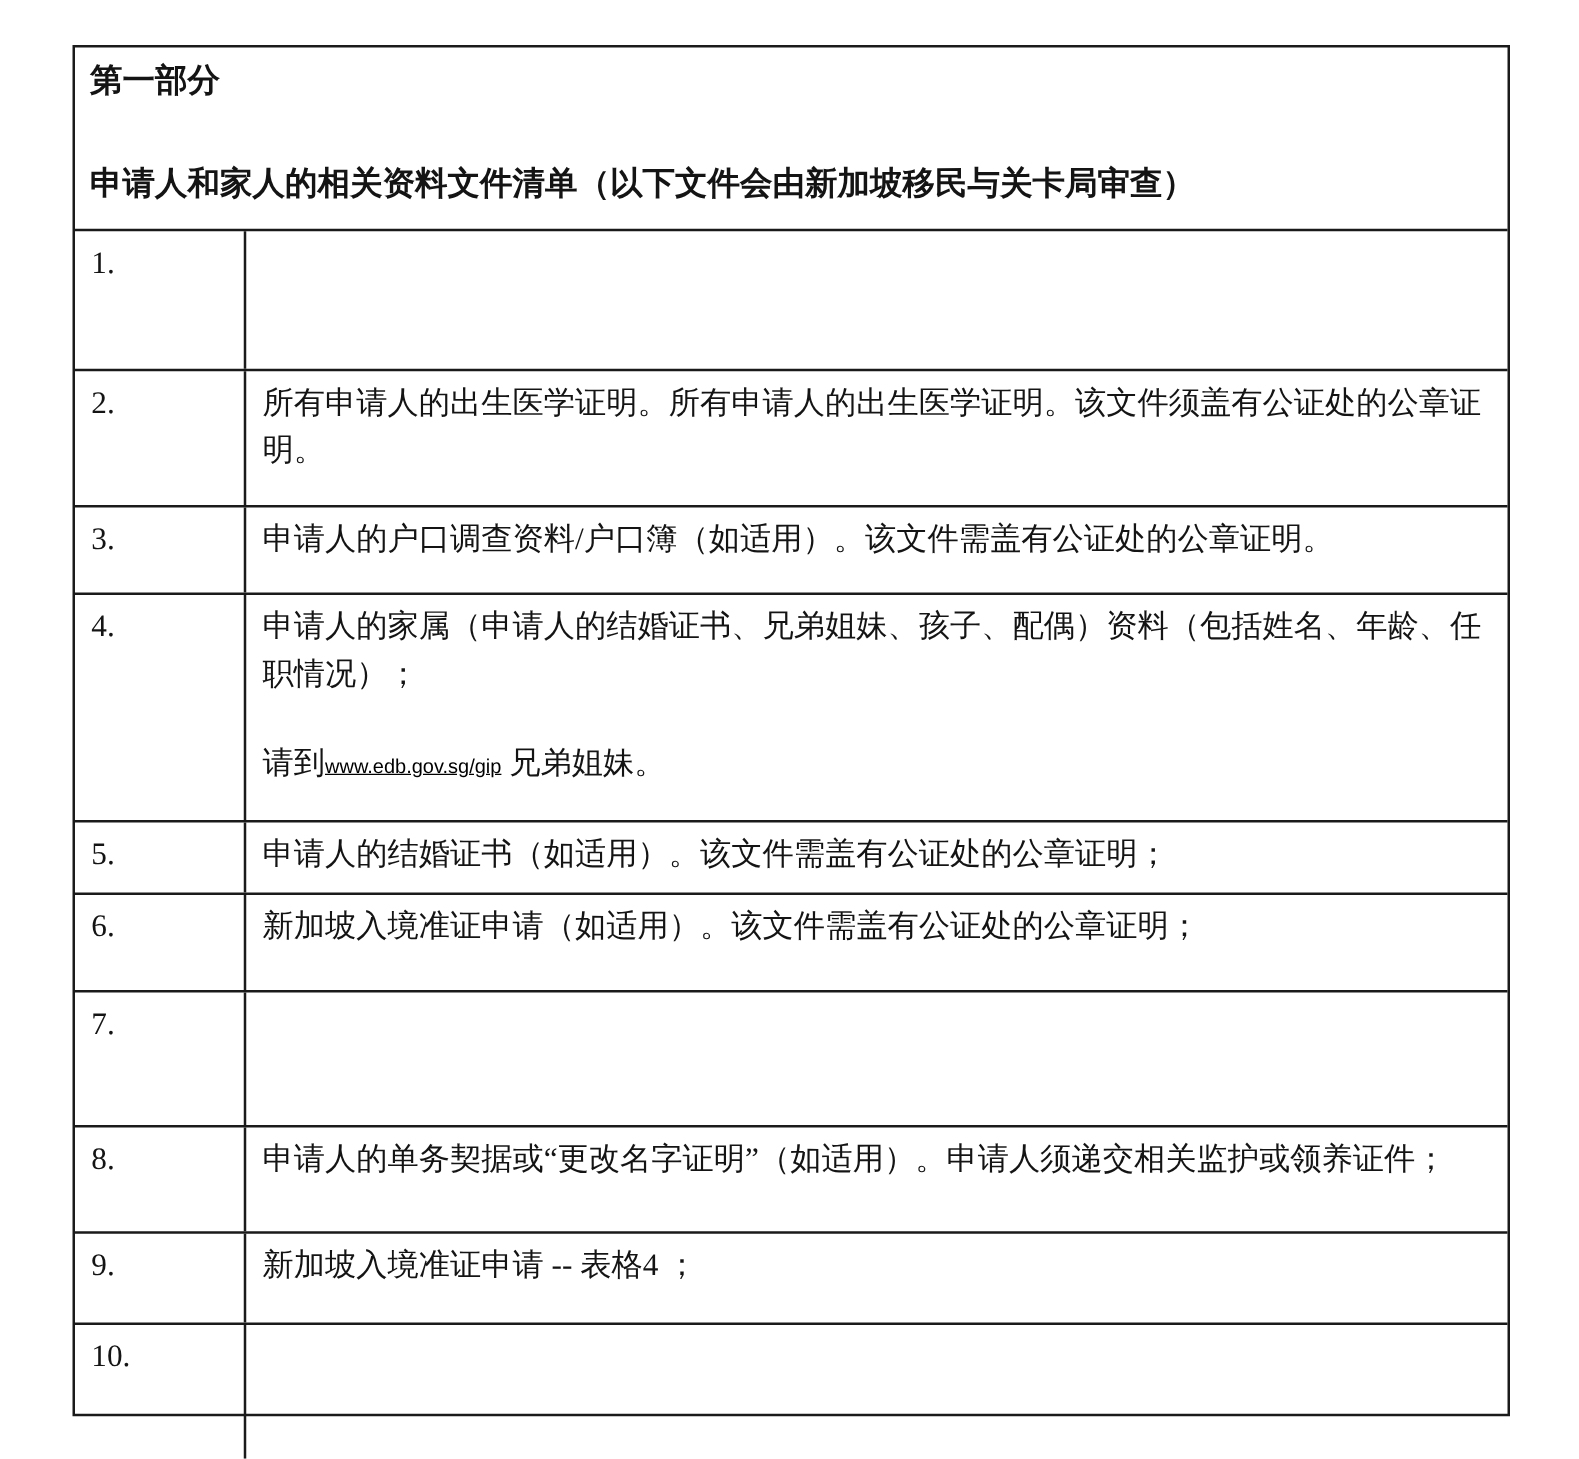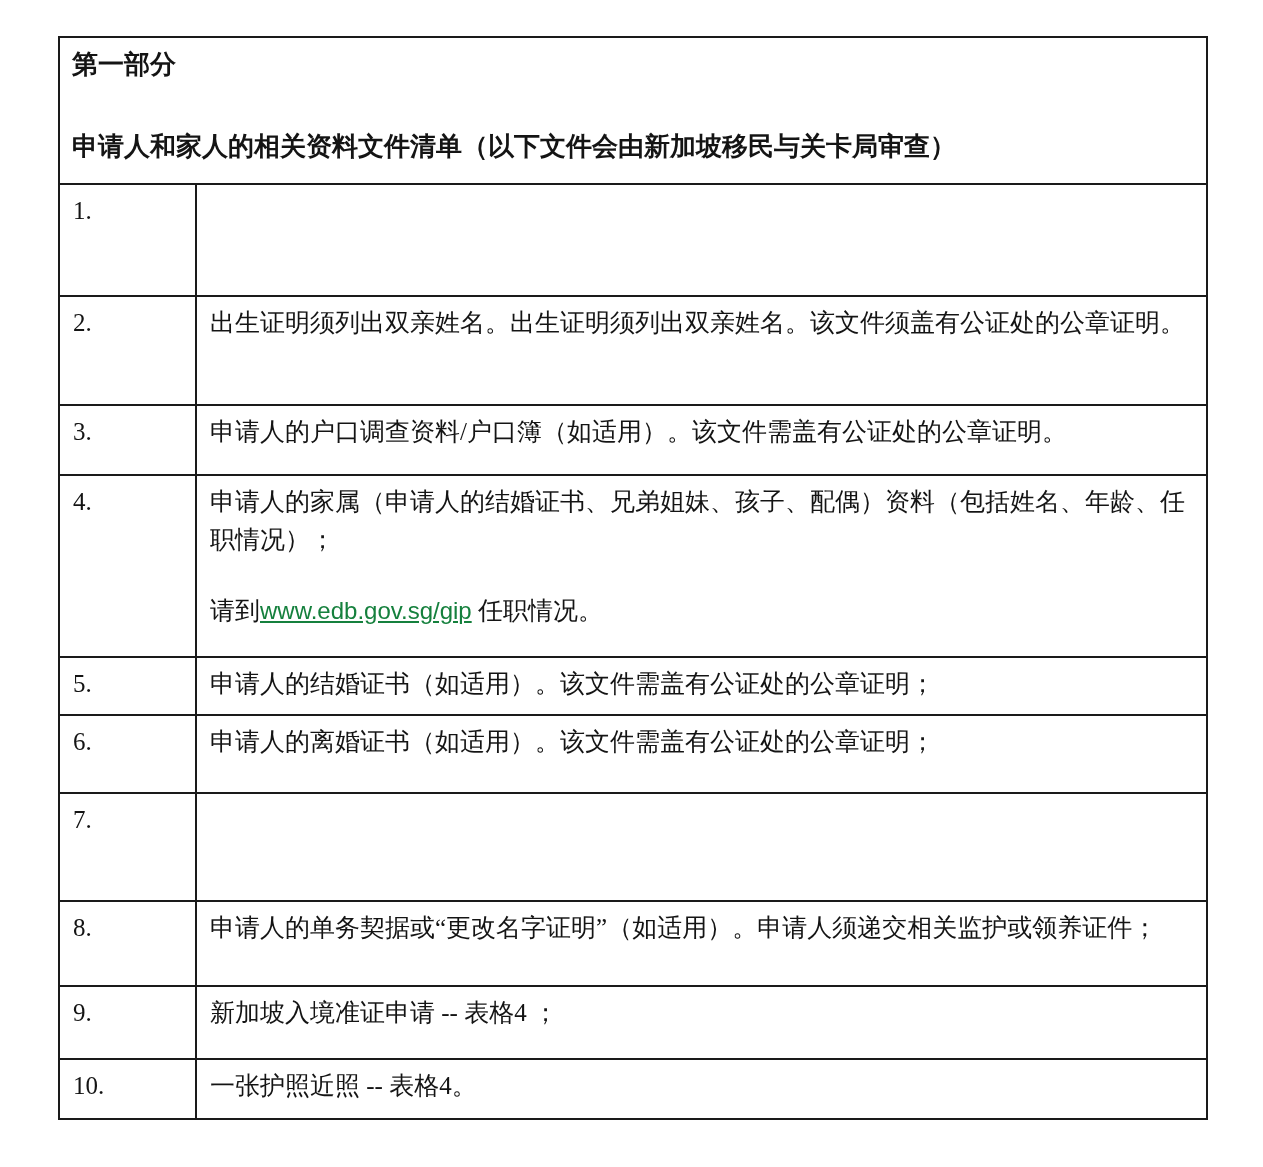--- a/index.html
+++ b/index.html
@@ -53,24 +53,24 @@
   .cell-content {
     flex: 1;
     box-sizing: border-box;
     padding: 7px 14px 0 13px;
     font-size: 25px;
     line-height: 38px;
   }
   .cell-content p { margin: 0; }
   .cell-content .link-line { margin-top: 33px; }
   a.doc-link {
-    color: #15803d;
+    color: #000000;
     text-decoration: underline;
     font-family: "Liberation Sans", sans-serif;
-    font-size: 24px;
+    font-size: 16px;
     cursor: pointer;
   }
 </style>
 </head>
 <body>
 
 <div class="page">
   <div class="doc-table">
 
     <div class="header-row" style="height:145px;">
@@ -78,50 +78,50 @@
       <p class="list-title">申请人和家人的相关资料文件清单（以下文件会由新加坡移民与关卡局审查）</p>
     </div>
 
     <div class="trow" style="height:112px;">
       <div class="cell-num">1.</div>
     </div>
 
     <div class="trow" style="height:109px;">
       <div class="cell-num">2.</div>
       <div class="cell-content">
-        <p>出生证明须列出双亲姓名。出生证明须列出双亲姓名。该文件须盖有公证处的公章证明。</p>
+        <p>所有申请人的出生医学证明。所有申请人的出生医学证明。该文件须盖有公证处的公章证明。</p>
       </div>
     </div>
 
     <div class="trow" style="height:70px;">
       <div class="cell-num">3.</div>
       <div class="cell-content">
         <p>申请人的户口调查资料/户口簿（如适用）。该文件需盖有公证处的公章证明。</p>
       </div>
     </div>
 
     <div class="trow" style="height:182px;">
       <div class="cell-num">4.</div>
       <div class="cell-content">
         <p>申请人的家属（申请人的结婚证书、兄弟姐妹、孩子、配偶）资料（包括姓名、年龄、任职情况）；</p>
-        <p class="link-line"><span>请到</span><a class="doc-link" href="#">www.edb.gov.sg/gip</a><span> 任职情况。</span></p>
+        <p class="link-line"><span>请到</span><a class="doc-link" href="#">www.edb.gov.sg/gip</a><span> 兄弟姐妹。</span></p>
       </div>
     </div>
 
     <div class="trow" style="height:58px;">
       <div class="cell-num">5.</div>
       <div class="cell-content">
         <p>申请人的结婚证书（如适用）。该文件需盖有公证处的公章证明；</p>
       </div>
     </div>
 
     <div class="trow" style="height:78px;">
       <div class="cell-num">6.</div>
       <div class="cell-content">
-        <p>申请人的离婚证书（如适用）。该文件需盖有公证处的公章证明；</p>
+        <p>新加坡入境准证申请（如适用）。该文件需盖有公证处的公章证明；</p>
       </div>
     </div>
 
     <div class="trow" style="height:108px;">
       <div class="cell-num">7.</div>
     </div>
 
     <div class="trow" style="height:85px;">
       <div class="cell-num">8.</div>
       <div class="cell-content">
@@ -129,21 +129,21 @@
       </div>
     </div>
 
     <div class="trow" style="height:73px;">
       <div class="cell-num">9.</div>
       <div class="cell-content">
         <p>新加坡入境准证申请 -- 表格4 ；</p>
       </div>
     </div>
 
-    <div class="trow" style="height:60px;">
+    <div class="trow" style="height:73px;flex-direction:column;">
       <div class="cell-num">10.</div>
       <div class="cell-content">
         <p>一张护照近照 -- 表格4。</p>
       </div>
     </div>
 
   </div>
 </div>
 
 </body></html>

